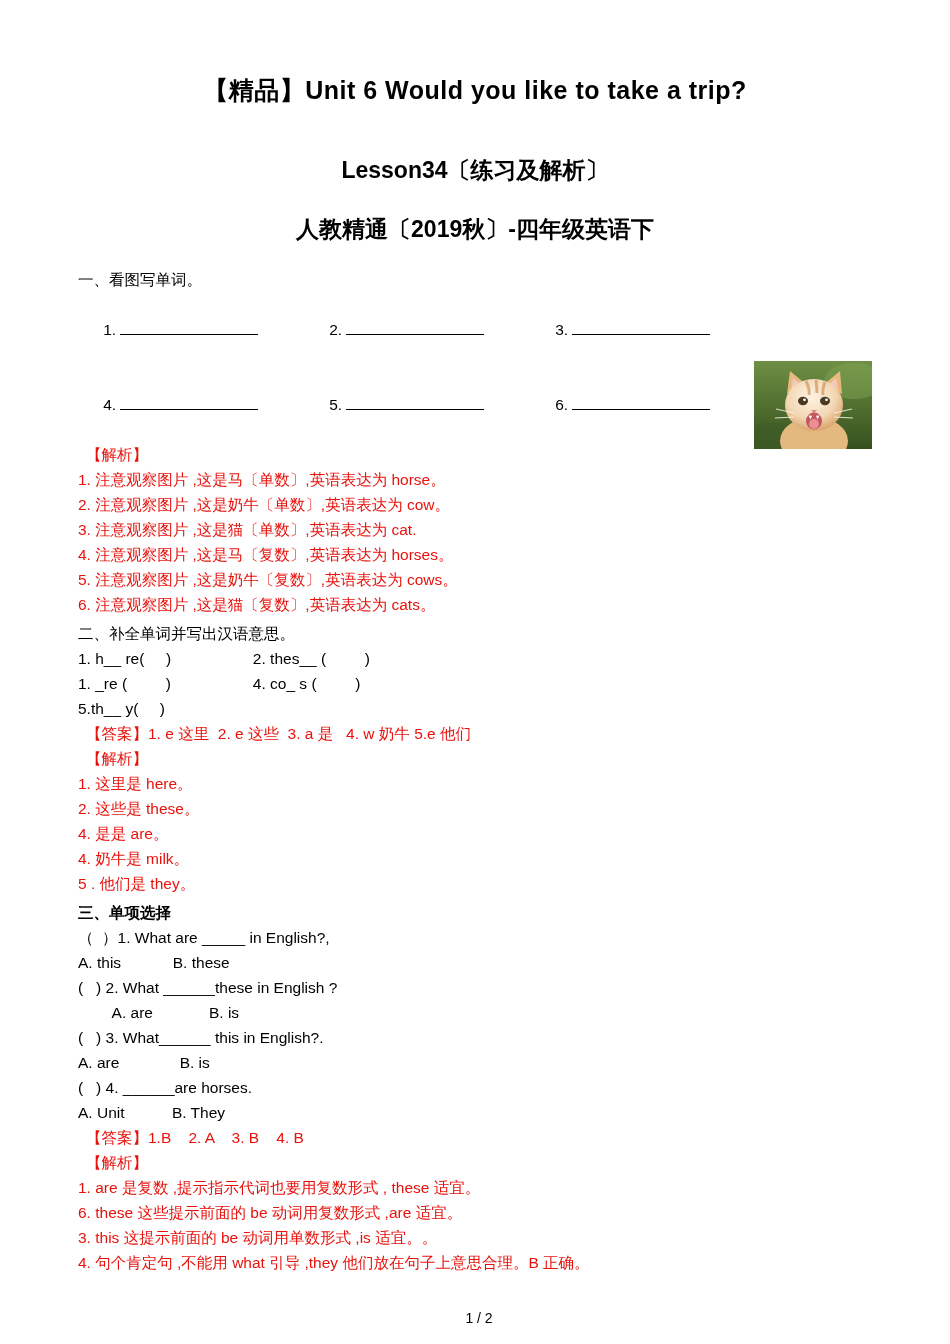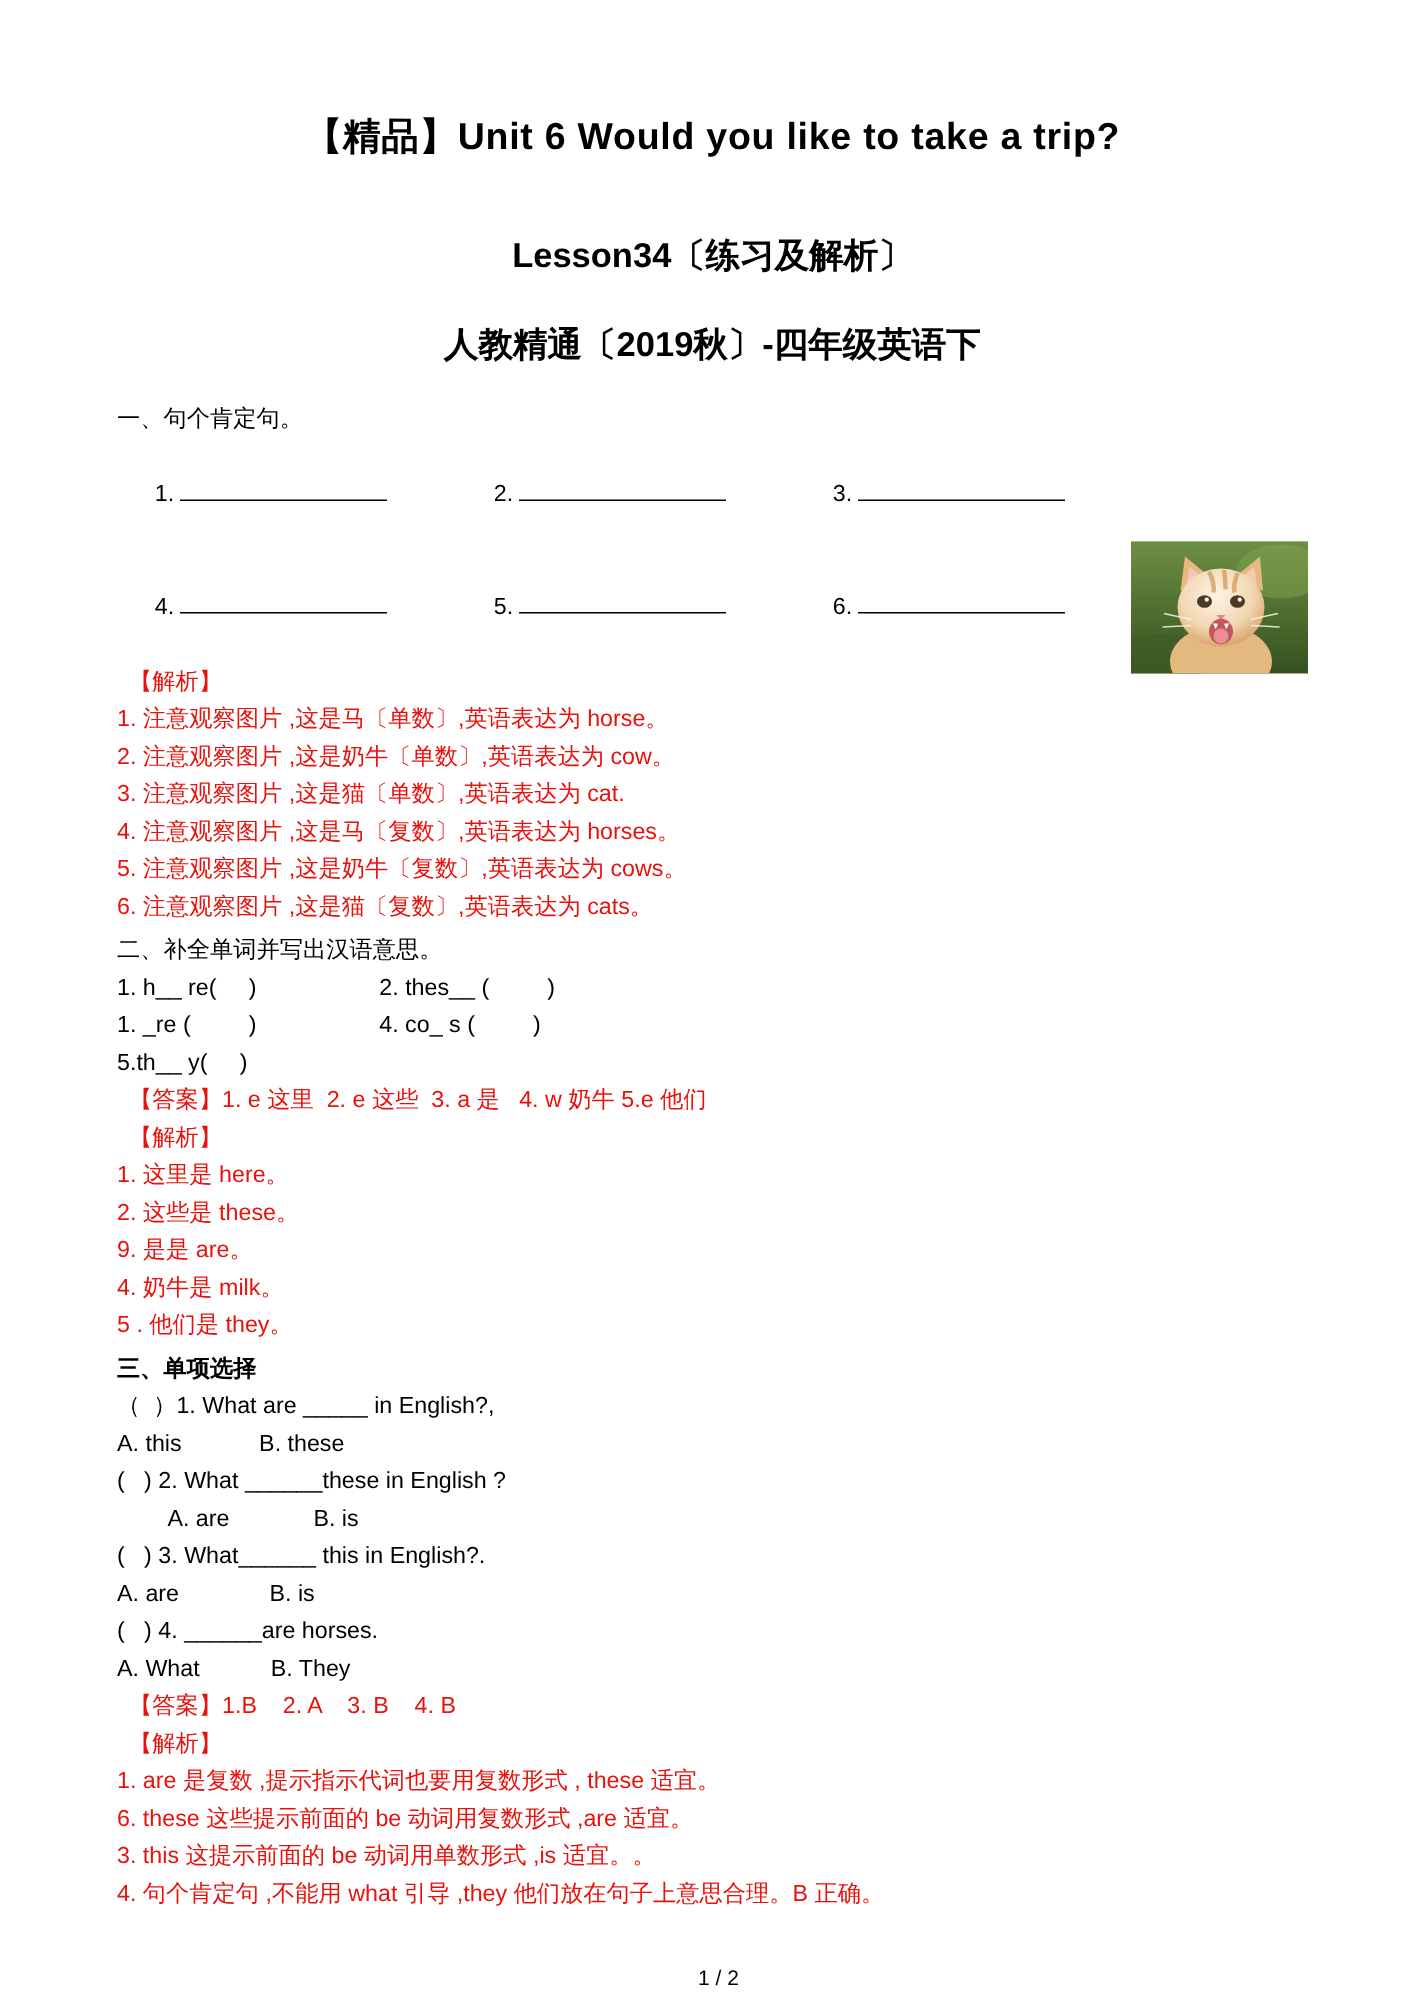--- a/index.html
+++ b/index.html
@@ -103,21 +103,21 @@
 </style>
 </head>
 <body>
 
 <div class="page">
 
   <h1 class="title-main">【精品】Unit 6 Would you like to take a trip?</h1>
   <div class="title-sub">Lesson34〔练习及解析〕</div>
   <div class="title-sub2">人教精通〔2019秋〕-四年级英语下</div>
 
-  <div class="section-head body-text">一、句个肯定句。</div>
+  <div class="section-head body-text">一、看图写单词。</div>
 
   <div class="row indent">
     <span class="num-col"><span>1. </span><span class="blank b-long"></span></span><span class="num-col"><span>2. </span><span class="blank b-long"></span></span><span><span>3. </span><span class="blank b-long"></span></span>
   </div>
 
   <div class="row indent">
     <span class="num-col"><span>4. </span><span class="blank b-long"></span></span><span class="num-col"><span>5. </span><span class="blank b-long"></span></span><span><span>6. </span><span class="blank b-long"></span></span>
   </div>
 
   <div class="row red indent">【解析】</div>
@@ -129,34 +129,34 @@
   <div class="row red">6. 注意观察图片 ,这是猫〔复数〕,英语表达为 cats。</div>
 
   <div class="row" style="margin-top:4px;">二、补全单词并写出汉语意思。</div>
   <div class="row">1. h__ re(     )                   2. thes__ (         )</div>
   <div class="row">1. _re (         )                   4. co_ s (         )</div>
   <div class="row">5.th__ y(     )</div>
   <div class="row red indent">【答案】1. e 这里  2. e 这些  3. a 是   4. w 奶牛 5.e 他们</div>
   <div class="row red indent">【解析】</div>
   <div class="row red">1. 这里是 here。</div>
   <div class="row red">2. 这些是 these。</div>
-  <div class="row red">9. 是是 are。</div>
+  <div class="row red">4. 是是 are。</div>
   <div class="row red">4. 奶牛是 milk。</div>
   <div class="row red">5 . 他们是 they。</div>
 
   <div class="row" style="margin-top:4px;font-weight:bold;">三、单项选择</div>
   <div class="q-list">
     <div class="qrow">（  ）1. What are _____ in English?,</div>
     <div class="qrow">A. this            B. these</div>
     <div class="qrow">(   ) 2. What ______these in English ?</div>
     <div class="qrow">        A. are             B. is</div>
     <div class="qrow">(   ) 3. What______ this in English?.</div>
     <div class="qrow">A. are              B. is</div>
     <div class="qrow">(   ) 4. ______are horses.</div>
-    <div class="qrow">A. What           B. They</div>
+    <div class="qrow">A. Unit           B. They</div>
   </div>
   <div class="row red indent">【答案】1.B    2. A    3. B    4. B</div>
   <div class="row red indent">【解析】</div>
   <div class="row red">1. are 是复数 ,提示指示代词也要用复数形式 , these 适宜。</div>
   <div class="row red">6. these 这些提示前面的 be 动词用复数形式 ,are 适宜。</div>
   <div class="row red">3. this 这提示前面的 be 动词用单数形式 ,is 适宜。。</div>
   <div class="row red">4. 句个肯定句 ,不能用 what 引导 ,they 他们放在句子上意思合理。B 正确。</div>
 
   <div class="photo">
     <svg width="118" height="88" viewBox="0 0 118 88" xmlns="http://www.w3.org/2000/svg">

